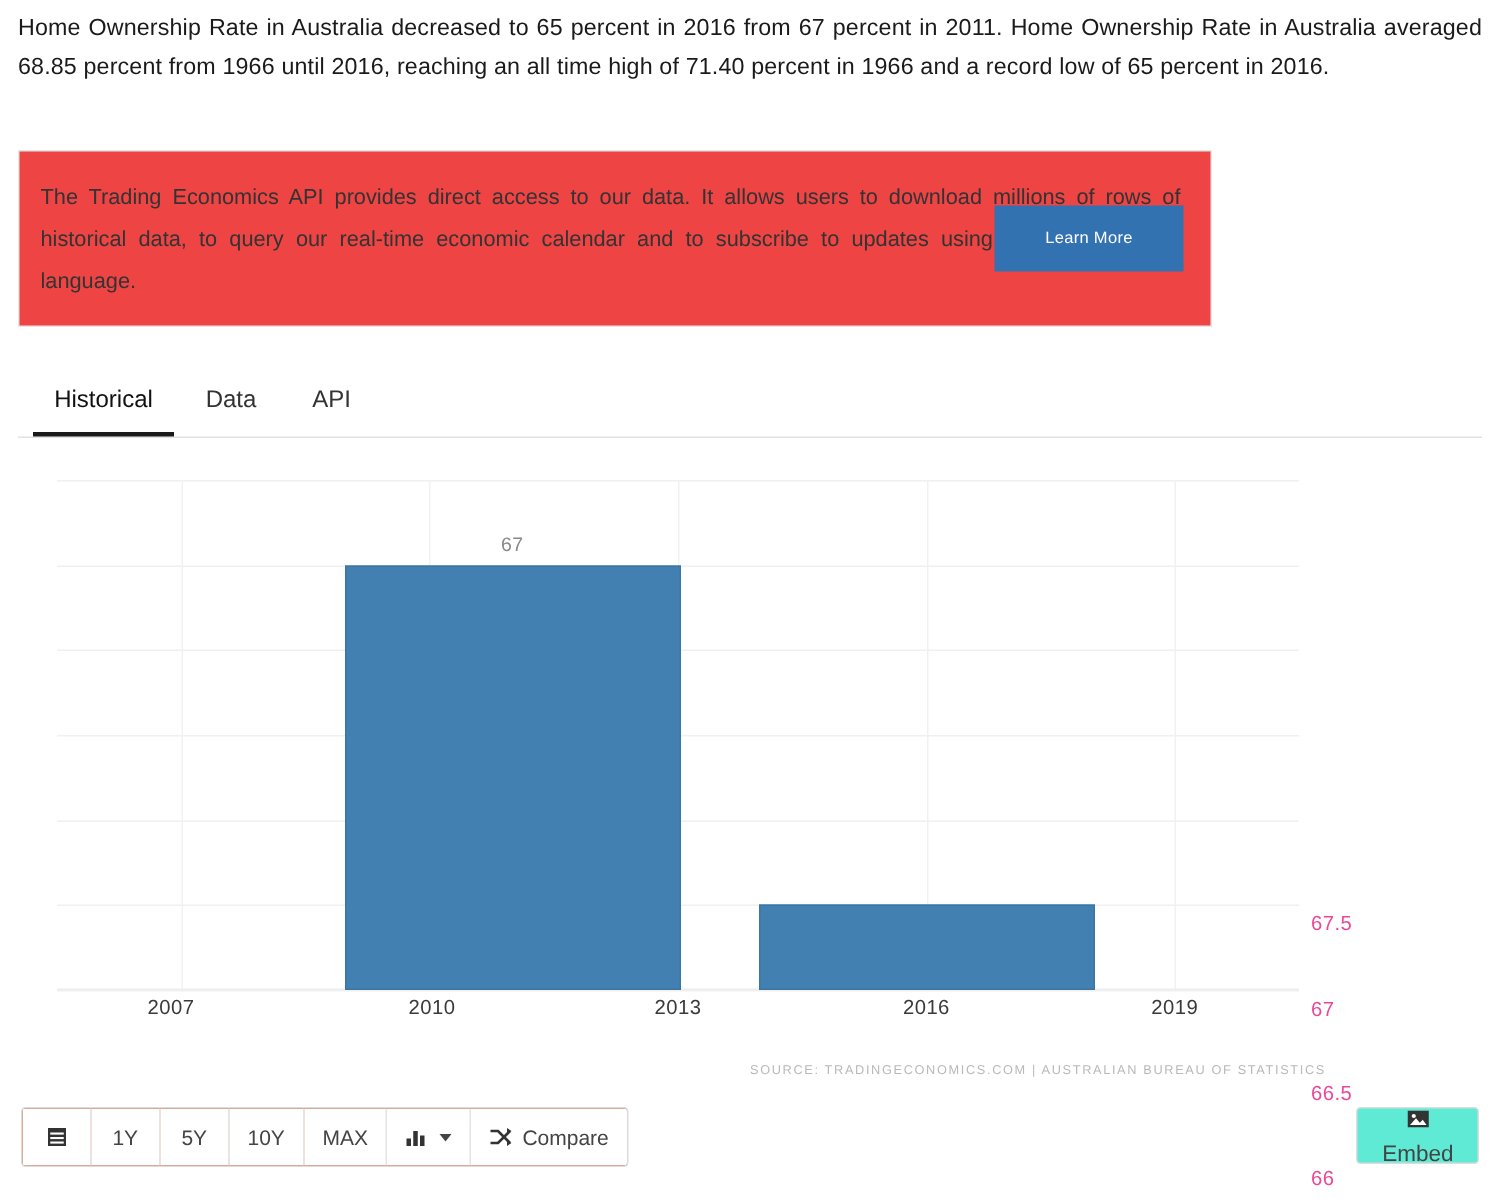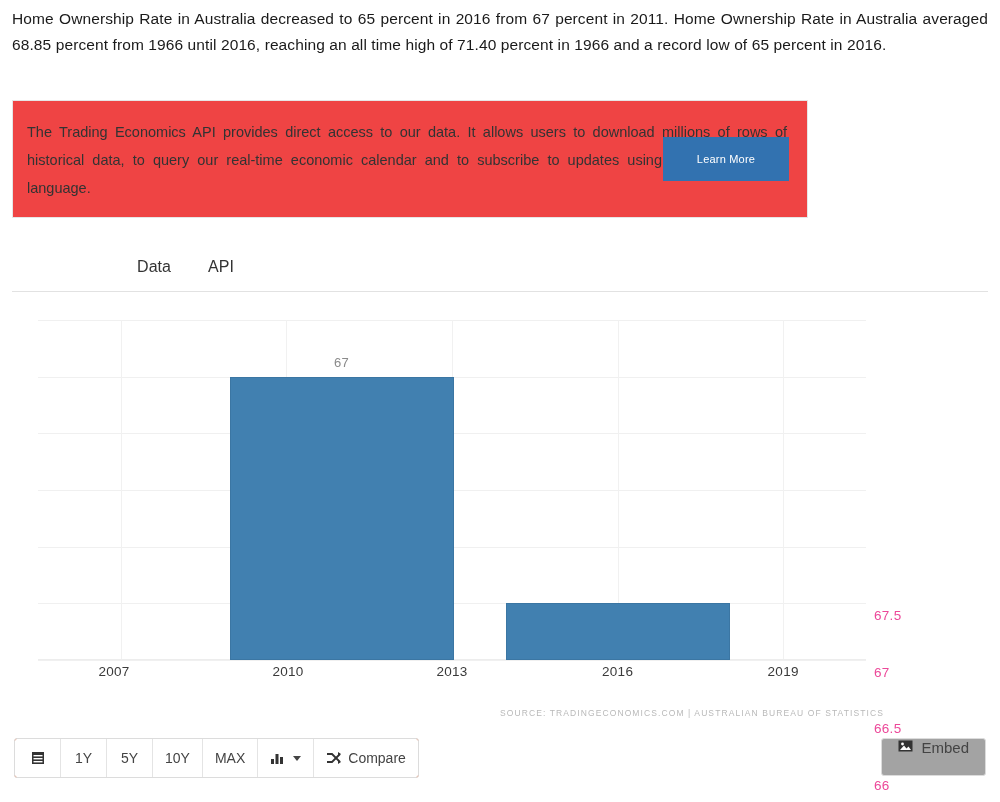--- a/index.html
+++ b/index.html
@@ -199,29 +199,30 @@
   }
   .tb-btn:last-child { border-right: none; }
 
   .embed-btn {
     position: absolute;
     right: 14px;
     top: 738px;
     height: 38px;
     padding: 0 16px;
     display: flex;
-    align-items: flex-start;
+    align-items: center;
     gap: 8px;
     font-size: 15px;
     color: #444;
     border: 1px solid #dcdcdc;
     border-radius: 3px;
-    background: #a3a3a3;
+    background: #5eead4;
     cursor: pointer;
     box-sizing: border-box;
+    flex-direction: column;
   }
 
   .icon { display: inline-flex; align-items: center; justify-content: center; }
   .caret {
     width: 0; height: 0;
     border-left: 4px solid transparent;
     border-right: 4px solid transparent;
     border-top: 5px solid #444;
     margin-left: 2px;
   }
@@ -230,20 +231,21 @@
 <body>
 
 <div class="intro">Home Ownership Rate in Australia decreased to 65 percent in 2016 from 67 percent in 2011. Home Ownership Rate in Australia averaged 68.85 percent from 1966 until 2016, reaching an all time high of 71.40 percent in 1966 and a record low of 65 percent in 2016.</div>
 
 <div class="promo">
   <div class="promo-text">The Trading Economics API provides direct access to our data. It allows users to download millions of rows of historical data, to query our real-time economic calendar and to subscribe to updates using any programming language.</div>
   <button class="promo-btn">Learn More</button>
 </div>
 
 <div class="tabs">
+  <div class="tab tab-historical active">Historical</div>
   <div class="tab tab-data">Data</div>
   <div class="tab tab-api">API</div>
 </div>
 
 <div class="chart-wrap">
 
   <div class="plot" id="plot">
 
   <div class="hline" style="top: 0px;"></div>
       <div class="hline" style="top: 56.6667px;"></div>

